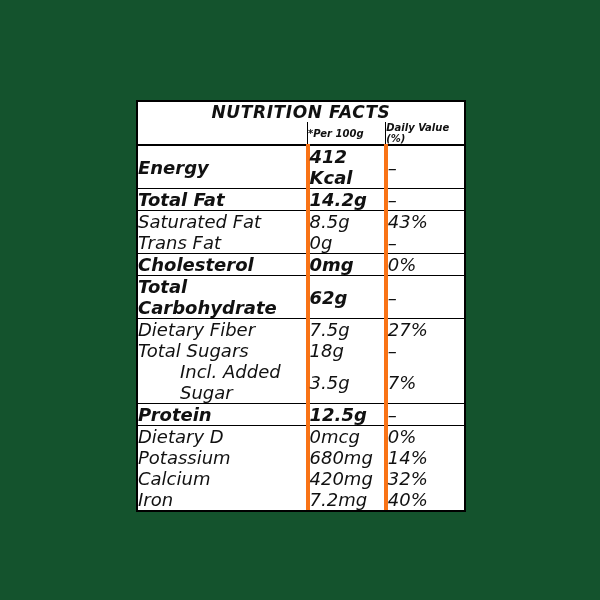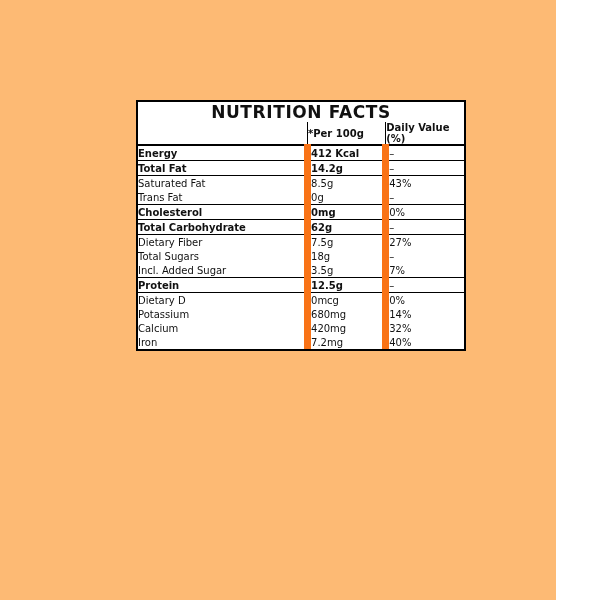--- a/index.html
+++ b/index.html
@@ -5,24 +5,25 @@
   html, body {
     margin: 0;
     padding: 0;
     background: #ffffff;
     width: 600px;
     height: 600px;
     font-family: "DejaVu Sans", sans-serif;
   }
   #page {
     position: relative;
-    width: 556px;
+    width: 600px;
     height: 600px;
-    background: #fdba74;
+    background: #14532d;
     overflow: hidden;
+    font-style: italic;
   }
   .panel {
     position: absolute;
     left: 136px;
     top: 100px;
     width: 330px;
     border: 2px solid #000000;
     box-sizing: border-box;
     background: #ffffff;
   }
@@ -47,31 +48,31 @@
   }
   .head-row td {
     font-size: 10px;
     font-weight: bold;
     padding: 5px 6px 5px 8px;
     border-bottom: 2px solid #000000;
     color: #111111;
   }
   .head-row td.c2, .head-row td.c3 { border-left: 1px solid #000000; }
   .row td {
-    font-size: 10px;
+    font-size: 18px;
     padding: 4px 6px 4px 8px;
     color: #111111;
     height: 14px;
   }
-  .row td.c2, .row td.c3 { border-left: 7px solid #f97316; }
+  .row td.c2, .row td.c3 { border-left: 4px solid #f97316; }
   .row.sep td { border-top: 1px solid #000000; }
   .row.thick td { border-top: 2px solid #000000; }
   .bold .c1, .bold .c2 { font-weight: bold; }
   .indent1 .c1 { }
-  .indent2 .c1 { }
+  .indent2 .c1 { padding-left: 42px; }
   .col1 { width: 52%; }
   .col2 { width: 24%; }
   .col3 { width: 24%; }
   .dash { font-size: 13px; }
 </style>
 </head>
 <body>
 
 <div id="page">
   <div class="panel">

